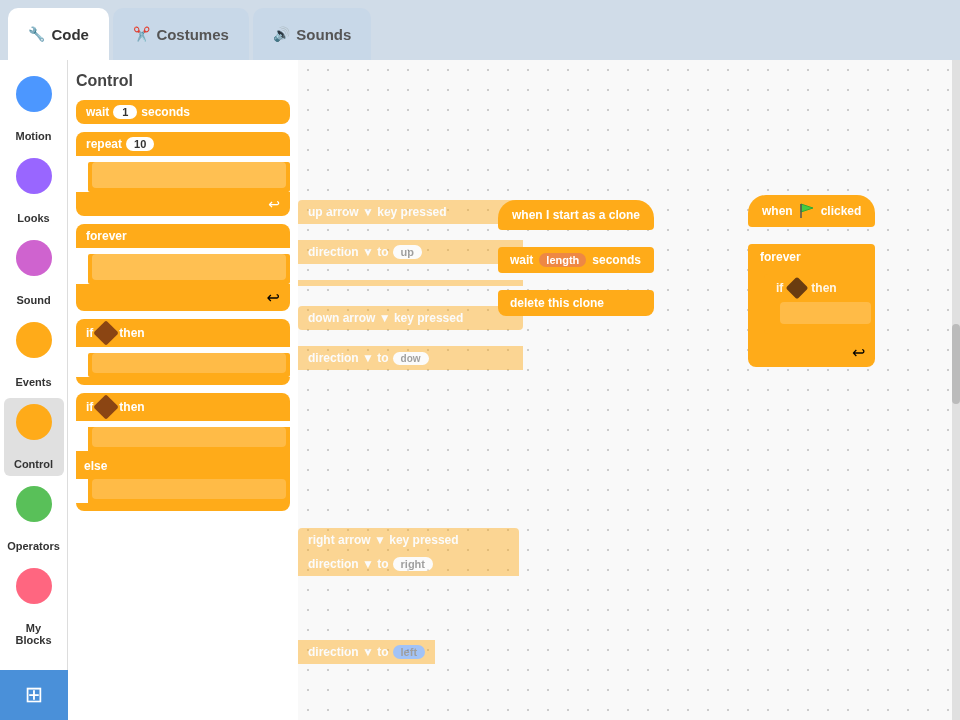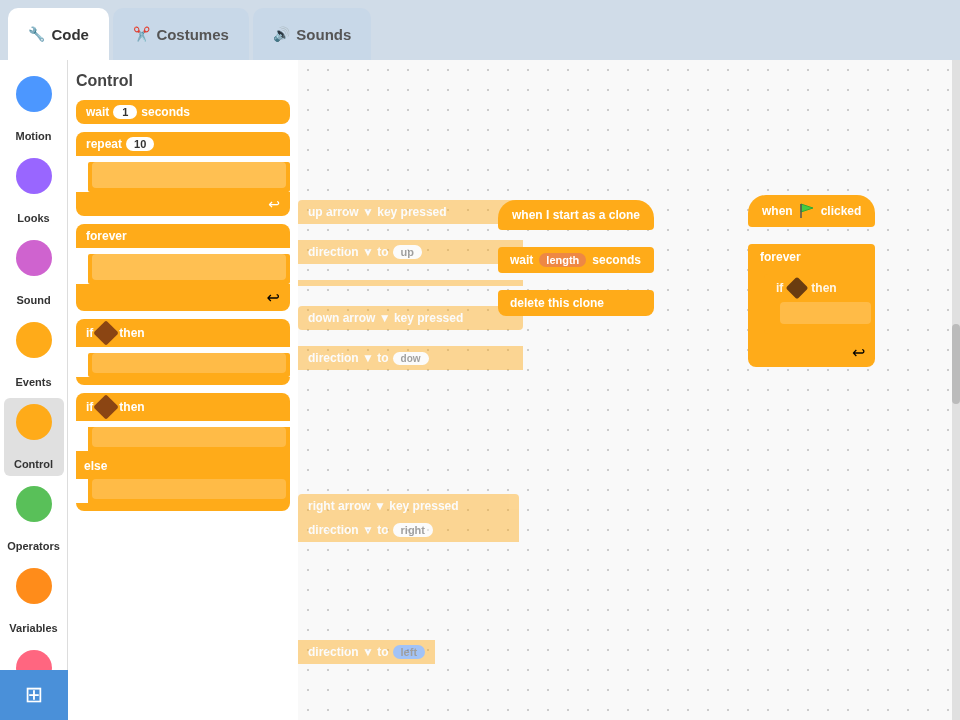--- a/index.html
+++ b/index.html
@@ -238,24 +238,20 @@
     </div>
     <div class="sidebar-item active">
       <div class="sidebar-dot" style="background:#ffab19;"></div>
       <span class="sidebar-label">Control</span>
     </div>
     <div class="sidebar-item">
       <div class="sidebar-dot" style="background:#59c059;"></div>
       <span class="sidebar-label">Operators</span>
     </div>
     <div class="sidebar-item">
-      <div class="sidebar-dot" style="background:#ff8c1a;"></div>
-      <span class="sidebar-label">Variables</span>
-    </div>
-    <div class="sidebar-item">
       <div class="sidebar-dot" style="background:#ff6680;"></div>
       <span class="sidebar-label">My Blocks</span>
     </div>
 
     <div style="margin-top:auto; width:100%;">
       <div class="bottom-bar">
         <span class="bottom-bar-icon">⊞</span>
       </div>
     </div>
   </div>
@@ -344,21 +340,21 @@
         <div style="background:#ffab19; color:#fff; font-size:12px; font-weight:600; padding:5px 60px 5px 10px; border-radius:4px; display:flex; align-items:center; gap:4px; margin-top:4px;">
           <span>down arrow ▼ key pressed</span>
         </div>
         <div style="background:#ffab19; color:#fff; font-size:12px; font-weight:600; padding:5px 10px; display:flex; align-items:center; gap:4px;">
           <span>direction ▼ to </span>
           <span style="background:#fff; border-radius:10px; color:#333; font-size:10px; font-weight:700; padding:1px 8px;">dow</span>
         </div>
       </div>
     </div>
 
-    <div style="position:absolute; left:0; top:434px; opacity:0.45; pointer-events:none;border-radius:23px;">
+    <div style="position:absolute; left:0; top:468px; opacity:0.45; pointer-events:none;border-radius:23px;">
       <div style="background:#ffab19; color:#fff; font-size:12px; font-weight:600; padding:5px 60px 5px 10px; border-radius:4px 4px 0 0; display:flex; align-items:center; gap:4px;">
         <span>right arrow ▼ key pressed</span>
       </div>
       <div style="background:#ffab19; color:#fff; font-size:12px; font-weight:600; padding:5px 10px; display:flex; align-items:center; gap:4px;">
         <span>direction ▼ to </span>
         <span style="background:#fff; border-radius:10px; color:#333; font-size:11px; font-weight:700; padding:1px 8px;">right</span>
       </div>
     </div>
 
     <div style="position:absolute; left:0; top:580px; opacity:0.45; pointer-events:none;">

